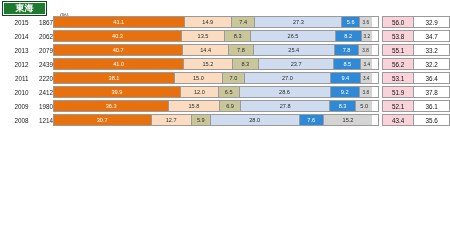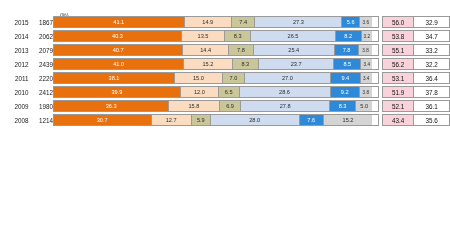--- a/index.html
+++ b/index.html
@@ -86,20 +86,21 @@
   .sum.pink{background:#f9d2da;}
   .sum.white{background:#ffffff;}
 
   tr.spacer td{height:2px;}
 </style>
 </head>
 <body>
 
 <div id="wrap">
 
+  <div class="region-title">東海</div>
 
   <div class="pct-caption">(%)</div>
 
   <table class="grid">
     <tbody id="rows">
         <tr>
           <td class="yr">2015</td>
           <td class="nn">1867</td>
           <td class="barcell">
             <div class="barrow">

